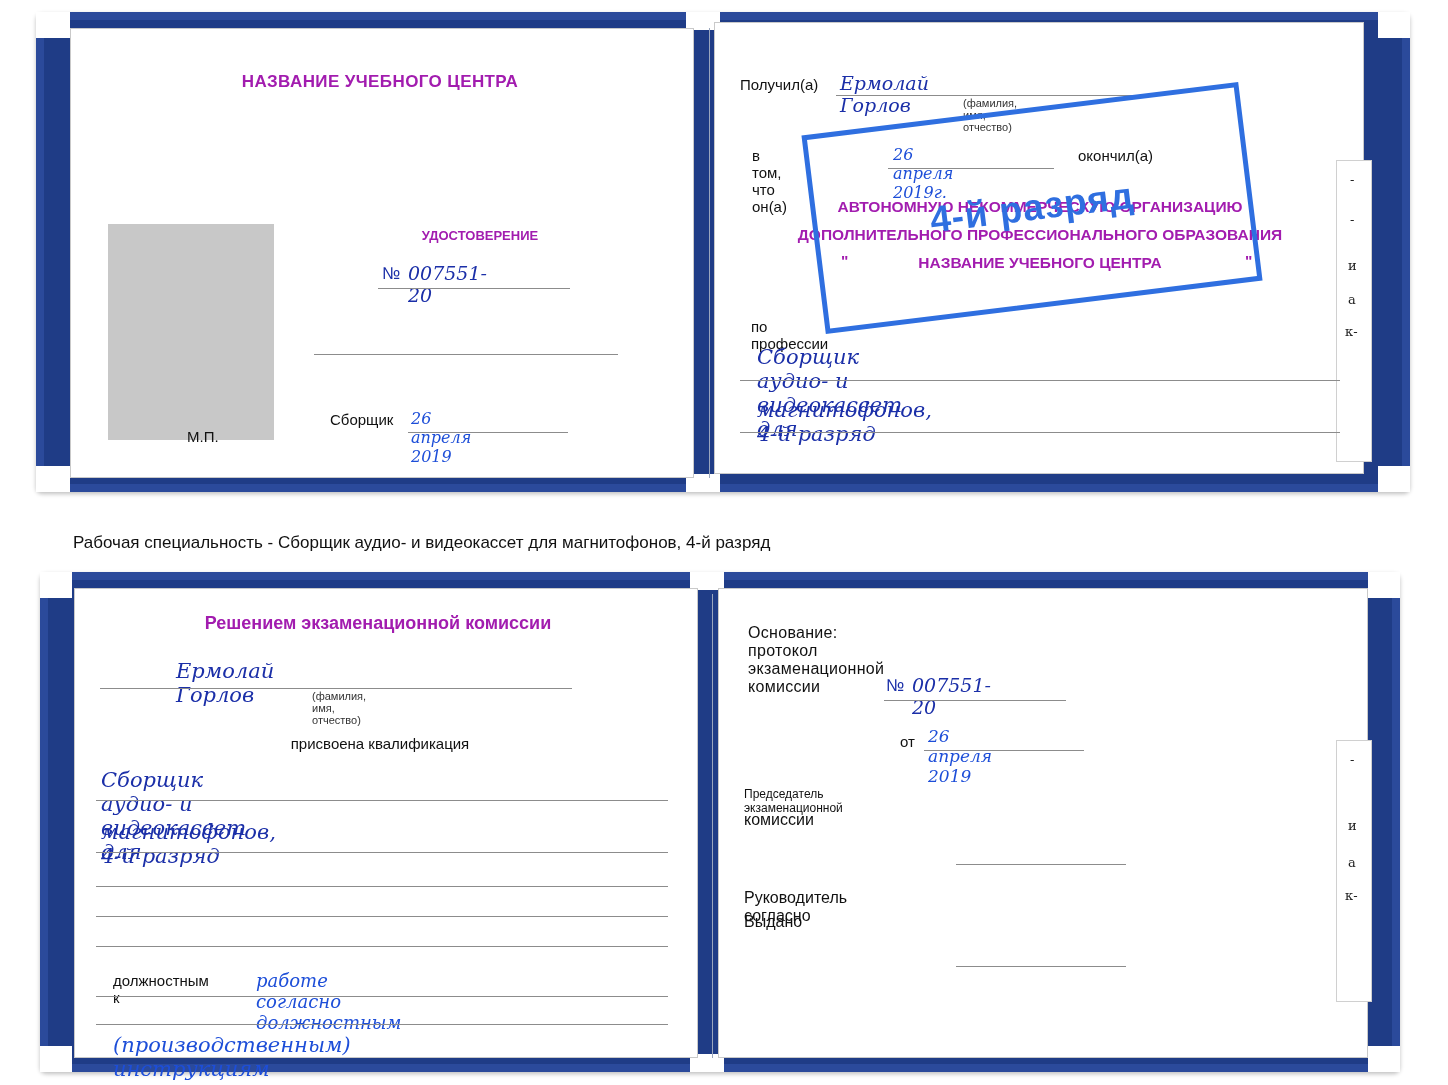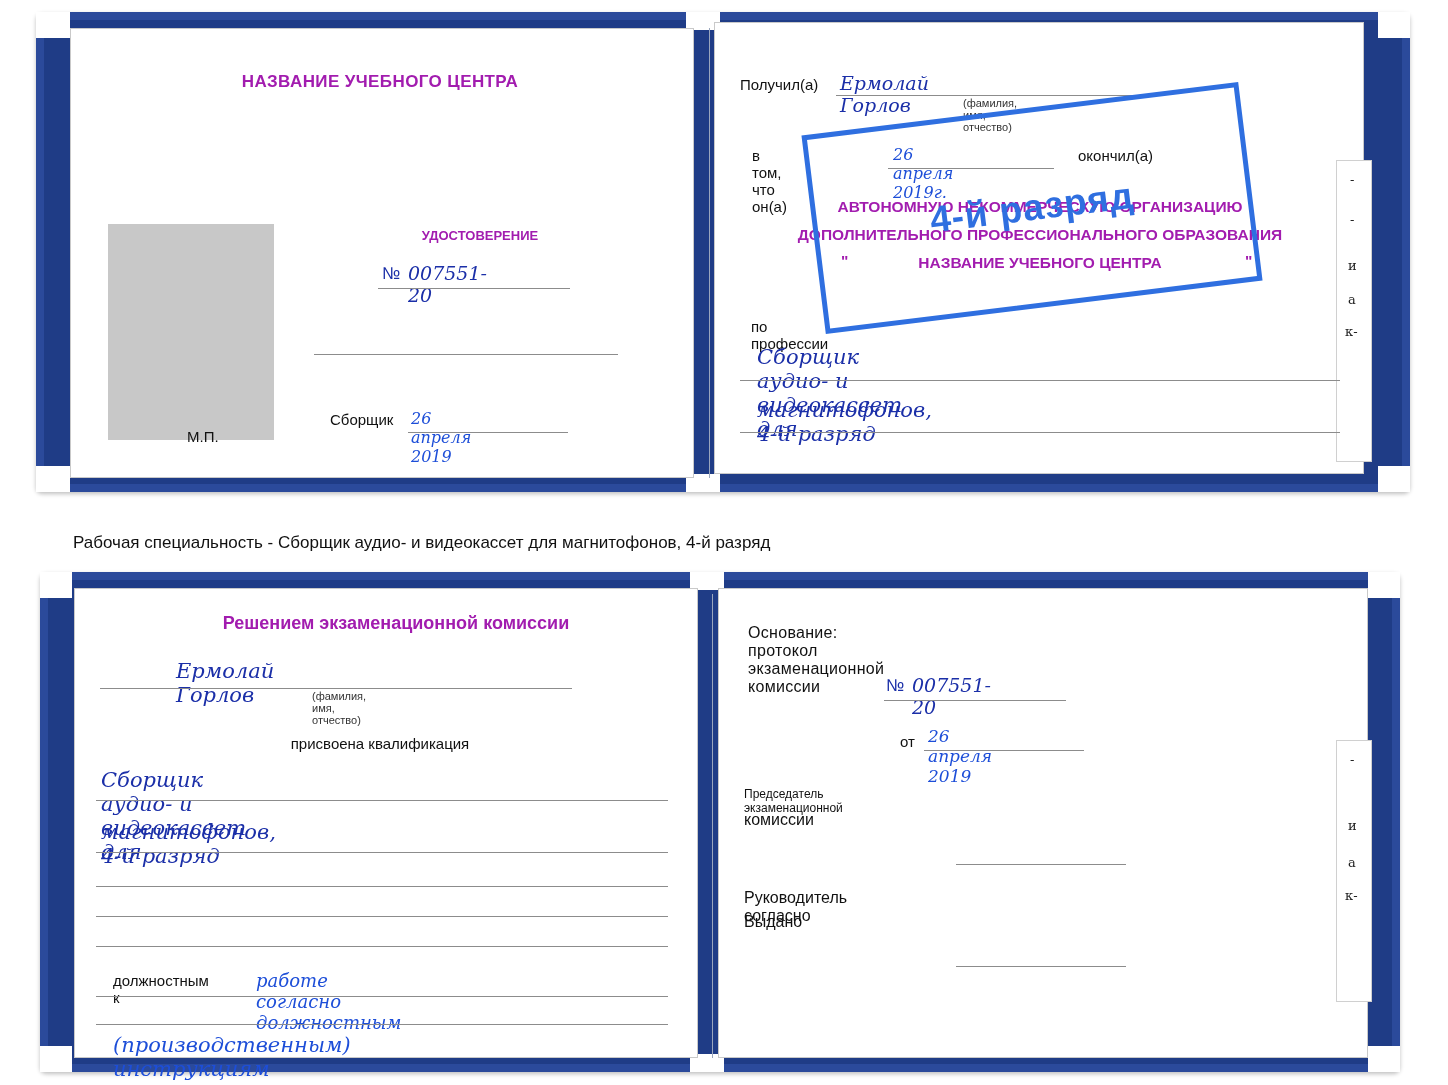--- a/index.html
+++ b/index.html
@@ -119,21 +119,21 @@
   <div class="page" style="left:74px;top:588px;width:622px;height:468px;"></div>
   <div class="page" style="left:718px;top:588px;width:648px;height:468px;"></div>
   <div class="spine-line" style="left:712px;top:594px;height:464px;"></div>
 
   <div class="edge" style="left:1336px;top:740px;width:34px;height:260px;"></div>
   <div class="edgetext" style="left:1350px;top:752px;">-</div>
   <div class="edgetext" style="left:1348px;top:818px;">и</div>
   <div class="edgetext" style="left:1348px;top:855px;">а</div>
   <div class="edgetext" style="left:1345px;top:888px;">к-</div>
 
-  <div class="lblb title-center" style="position:absolute;left:116px;top:613px;width:560px;font-size:18px;">Решением экзаменационной комиссии</div>
+  <div class="lblb title-center" style="position:absolute;left:98px;top:613px;width:560px;font-size:18px;">Решением экзаменационной комиссии</div>
 
   <div class="hand" style="position:absolute;left:176px;top:659px;font-size:21px;">Ермолай Горлов</div>
   <div class="line" style="left:100px;top:688px;width:472px;"></div>
   <div class="small" style="position:absolute;left:312px;top:690px;color:#333;">(фамилия, имя, отчество)</div>
 
   <div class="lbl" style="position:absolute;left:100px;top:735px;width:560px;text-align:center;">присвоена квалификация</div>
 
   <div class="hand" style="position:absolute;left:101px;top:768px;font-size:21px;">Сборщик аудио- и видеокассет для</div>
   <div class="line" style="left:96px;top:800px;width:572px;"></div>
   <div class="hand" style="position:absolute;left:101px;top:820px;font-size:21px;">магнитофонов, 4-й разряд</div>

